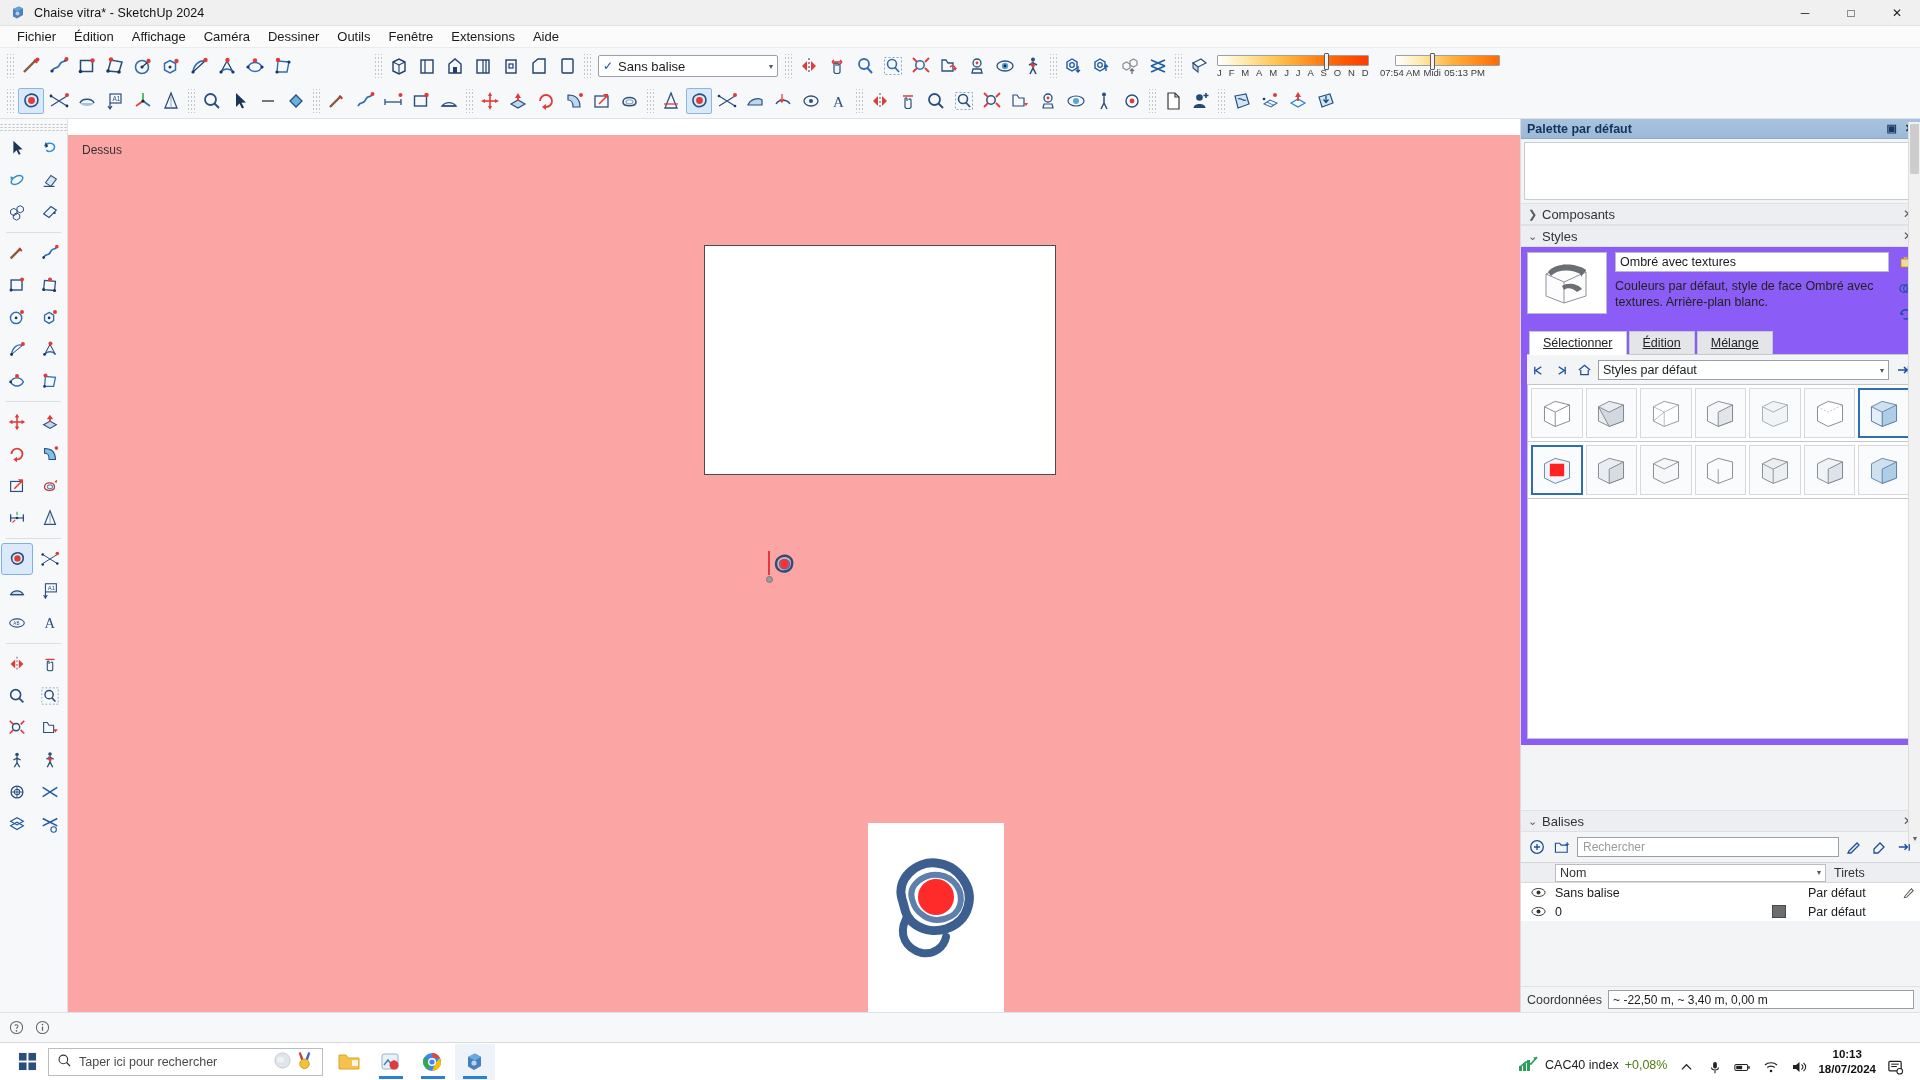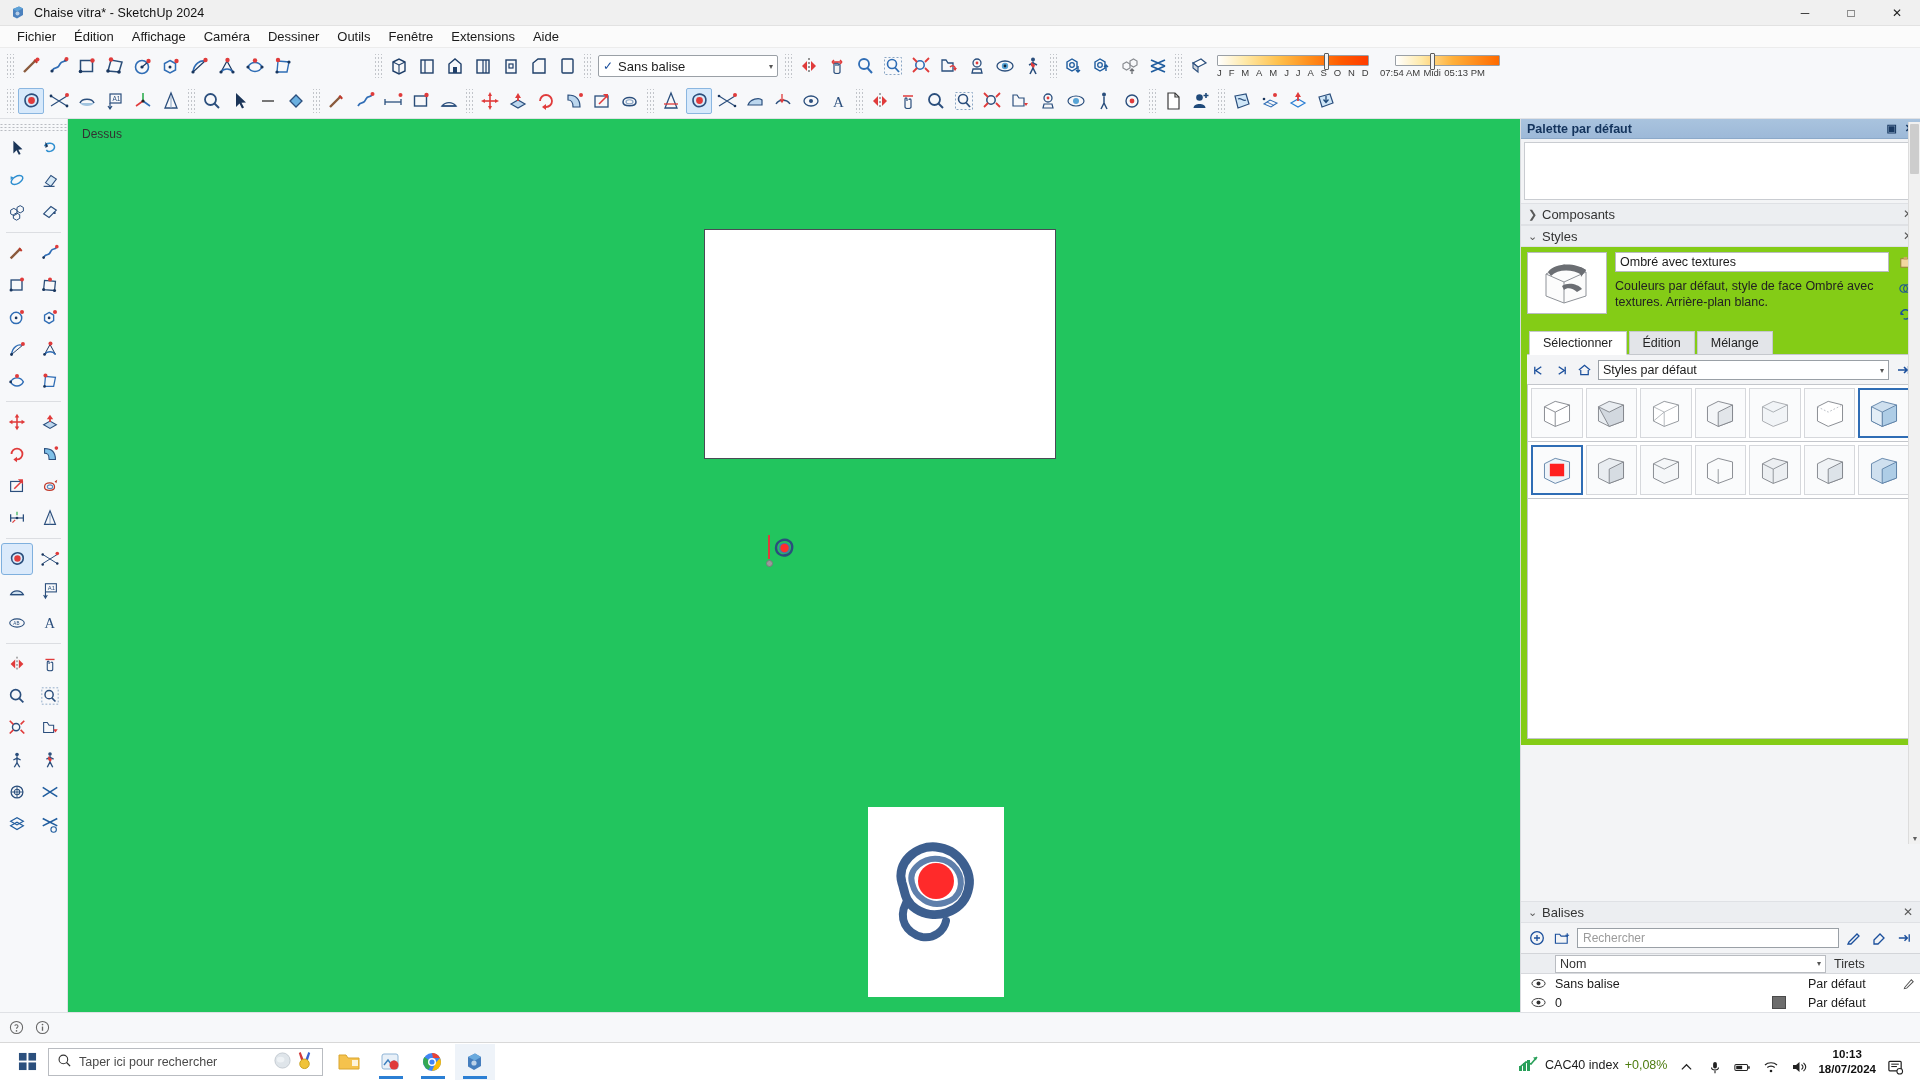--- a/index.html
+++ b/index.html
@@ -62,51 +62,51 @@
   .leftbar { width:68px; background:#f7f8fa; border-right:1px solid #dfe1e5; padding-top:4px; }
   .lb-grip { height:9px; background-image:radial-gradient(circle,#b9bcc2 1px,transparent 1px);
              background-size:4px 3px; background-position:center; }
   .lb-grid { display:grid; grid-template-columns:repeat(2,1fr); }
   .lb-sep { height:1px; background:#dcdee2; margin:4px 6px; }
   .lbtn { width:32px; height:32px; display:flex; align-items:center; justify-content:center; margin:0 auto;
           border:1px solid transparent; border-radius:3px; }
   .lbtn.active { background:#dbeafb; border:1px solid #7fb0de; }
 
   
-  .canvaswrap { position:relative; flex:1 1 auto; background:#22c55e; overflow:hidden; }
+  .canvaswrap { position:relative; flex:1 1 auto; background:#fca5a5; overflow:hidden;margin-top:16px; }
   .viewlabel { position:absolute; left:14px; top:8px; font-size:12px; color:#333; }
   .model-rect { position:absolute; left:636px; top:110px; width:352px; height:230px; border:1.5px solid #4a4a55; background:#fff; }
   .origin-dot { position:absolute; width:7px; height:7px; border-radius:50%; background:#9b9b9b; border:1px solid #7a7a7a; }
   .axis-red { position:absolute; background:#e03b3b; }
   .cursor-ico { position:absolute; }
   .thumbbox { position:absolute; left:800px; top:688px; width:136px; height:190px; background:#fff; }
 
   
   .rightpanel { width:400px; background:#f3f4f6; border-left:1px solid #d9dbdf; display:flex; flex-direction:column; }
   .panel-title { height:20px; background:linear-gradient(#a9c3de,#9db9d8); display:flex; align-items:center;
                  padding:0 6px; font-size:12.5px; color:#13335c; font-weight:bold; border-bottom:1px solid #8ca9c9; }
   .panel-title .ctrl { margin-left:auto; display:flex; gap:8px; font-size:11px; color:#1a3a63; }
   .panel-blank { background:#fff; border:1px solid #c9ccd1; margin:3px; height:58px; }
   .sect-head { height:22px; background:#eceef1; border-top:1px solid #dfe1e5; border-bottom:1px solid #dfe1e5;
                display:flex; align-items:center; padding:0 7px; font-size:13px; color:#333; }
   .sect-head .caret { width:14px; color:#5a5a5a; font-size:11px; }
   .sect-head .x { margin-left:auto; color:#5a5a5a; font-size:12px; }
 
-  .styles-body { background:#84cc16; padding:5px 6px 6px 6px; }
+  .styles-body { background:#8b5cf6; padding:5px 6px 6px 6px; }
   .style-top { display:flex; gap:8px; align-items:flex-start; }
   .style-thumb { width:80px; height:62px; background:#fff; border:1px solid #b9bcc1; display:flex; align-items:center; justify-content:center; }
   .style-meta { flex:1; }
   .style-name { background:#fff; border:1px solid #b9bcc1; height:20px; font-size:12.5px; padding:2px 4px; }
   .style-desc { font-size:12.5px; color:#222; line-height:1.28; margin-top:6px; padding-right:2px; }
   .style-icons { display:flex; flex-direction:column; gap:9px; padding-top:2px; }
   .style-icons div { width:17px; height:17px; display:flex; align-items:center; justify-content:center; }
 
   .tabrow { display:flex; margin-top:8px; border-bottom:1px solid #c5c8cd; padding-left:2px; }
   .tab { padding:4px 13px 4px 13px; font-size:12.5px; background:#e3e5e9; border:1px solid #c5c8cd; border-bottom:none;
-         margin-right:2px; color:#222; }
+         margin-right:2px; color:#222;text-decoration:underline; }
   .tab.sel { background:#fff; border-bottom:1px solid #fff; margin-bottom:-1px; }
 
   .stylesel-row { display:flex; align-items:center; gap:4px; padding:5px 2px 4px 2px; background:#f3f4f6;}
   .mini-btn { width:19px; height:19px; display:flex; align-items:center; justify-content:center; color:#1b4f9c; }
   .stylecombo { flex:1; height:20px; background:#fff; border:1px solid #9aa0a6; display:flex; align-items:center;
                 padding:0 4px; font-size:12.5px; }
   .stylecombo .arrow { margin-left:auto; font-size:8px; color:#555; }
 
   .swatchgrid { background:#fff; border:1px solid #c3c6cb; padding:3px; display:grid;
                 grid-template-columns:repeat(7,1fr); gap:3px; }
@@ -1364,20 +1364,24 @@
             <div class="c-nom">0</div>
             <div class="c-col">
                 <i></i>
               </div>
             <div class="c-dash">Par défaut</div>
             <div class="c-pen"></div>
           </div>
         </div>
       </div>
 
+      <div class="coordbar">
+        <span class="lbl">Coordonnées</span>
+        <span class="val">~ -22,50 m, ~ 3,40 m, 0,00 m</span>
+      </div>
 
       <div class="vscroll">
         <div class="up">▲</div>
         <div class="thumb"></div>
         <div class="dn">▼</div>
       </div>
     </div>
   </div>
 
   <div class="statusbar">

